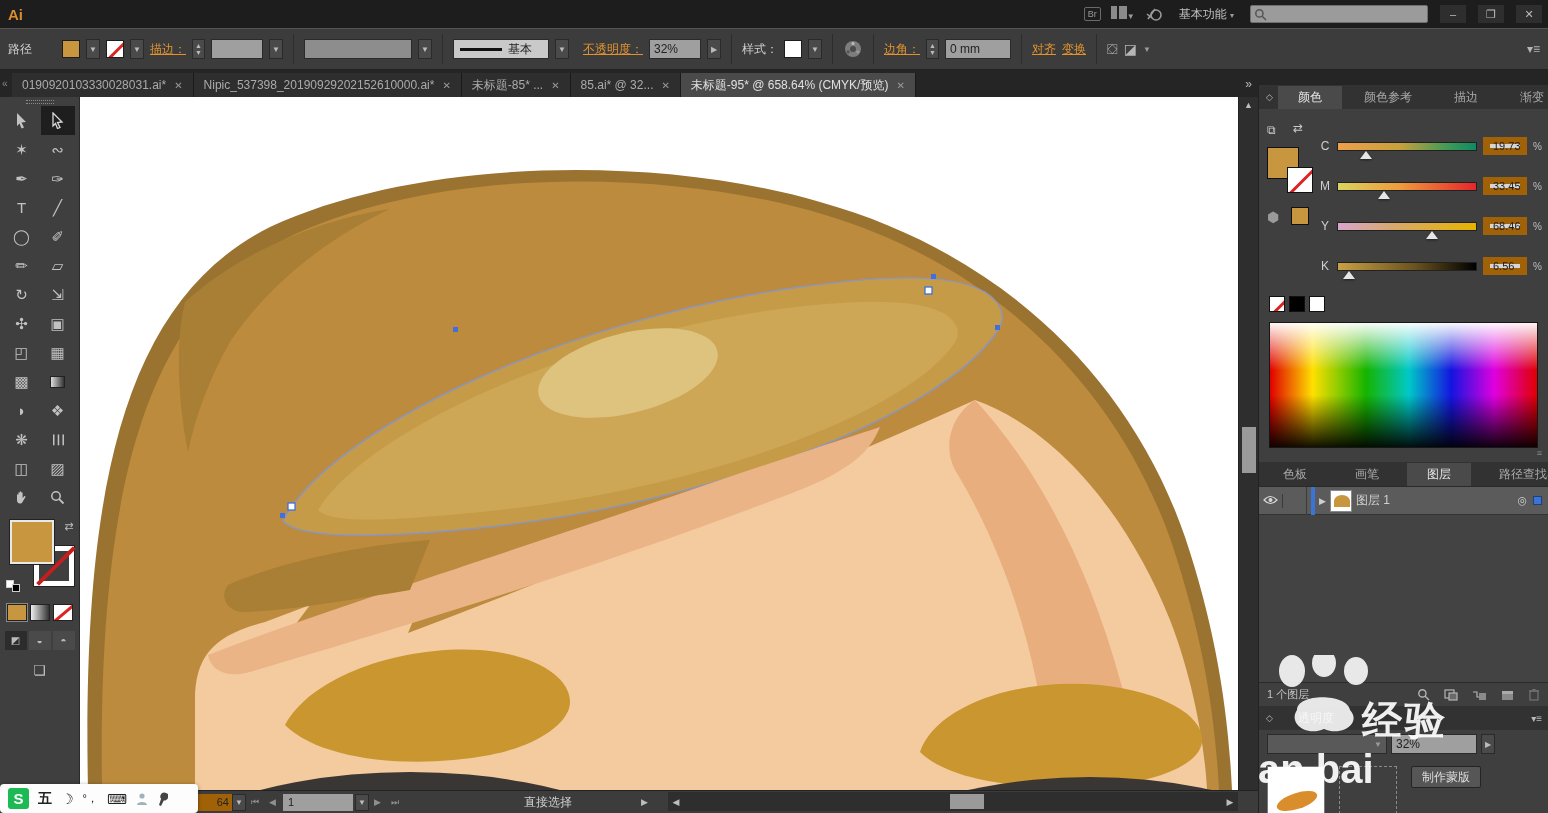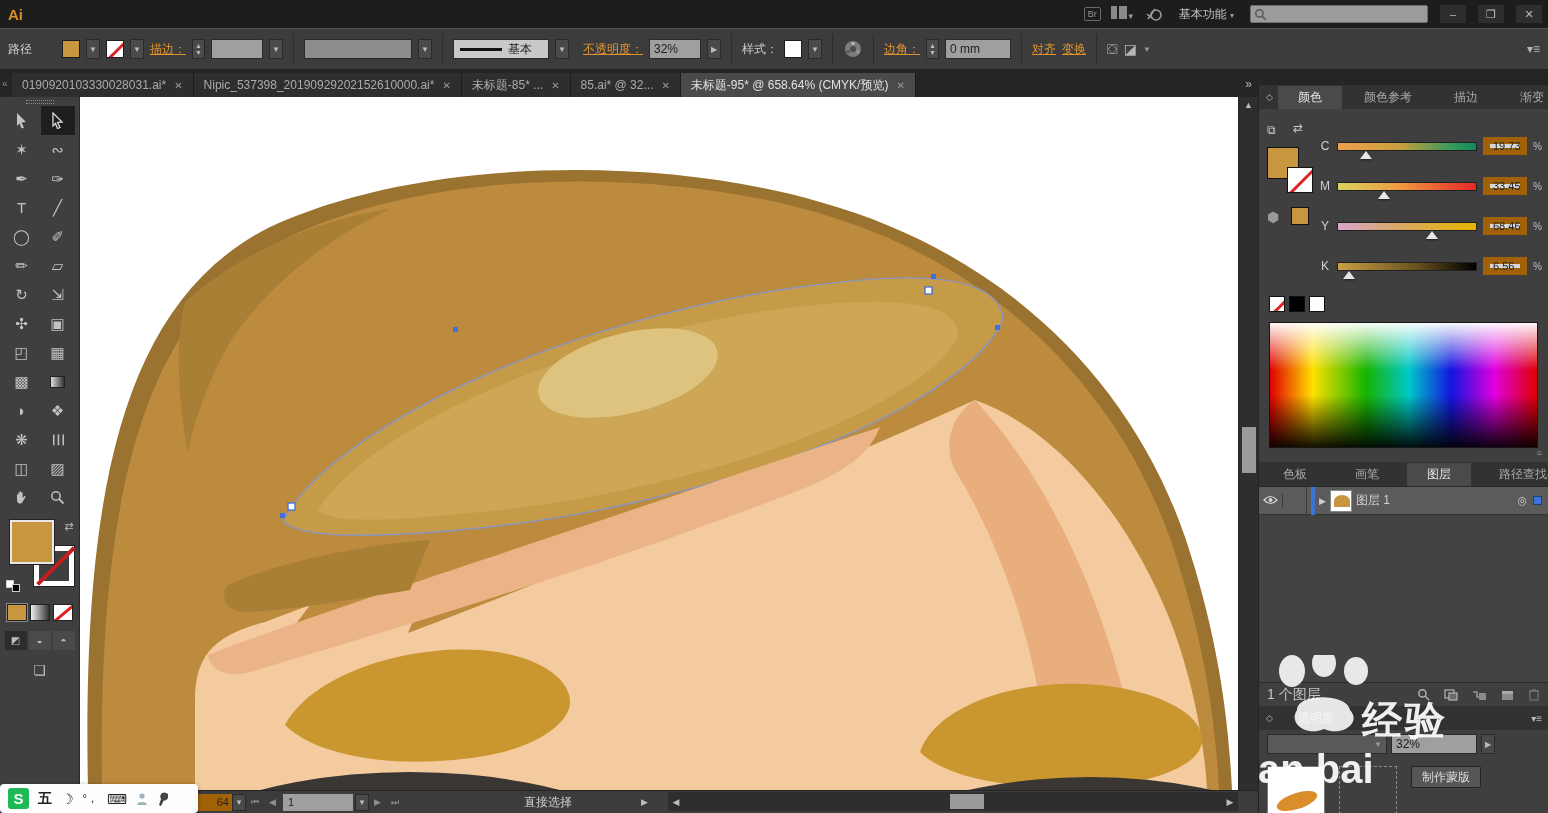--- a/index.html
+++ b/index.html
@@ -140,21 +140,21 @@
   #layer-row { height:28px; background:#5b5b5b; display:flex; align-items:center; gap:4px; border-bottom:1px solid #333; }
   #eye-col { width:24px; text-align:center; border-right:1px solid #3a3a3a; }
   #lock-col { width:20px; height:28px; border-right:1px solid #3a3a3a; }
   #sel-bar { width:4px; height:28px; background:#3a74d6; }
   #layer-thumb { width:22px; height:22px; background:#fff; border:1px solid #888; position:relative; overflow:hidden; }
   #layer-thumb i { position:absolute; left:3px; top:4px; width:16px; height:12px; background:#c8963f; border-radius:50% 50% 0 0; }
   #layer-right { margin-left:auto; display:flex; align-items:center; gap:6px; padding-right:6px; }
   #target-circle { color:#d0d0d0; font-size:11px; }
   #sel-chip { width:9px; height:9px; background:#3a74d6; border:1px solid #203f76; }
   #layers-foot { position:absolute; bottom:0; left:0; width:100%; height:24px; background:#3f3f3f;
-                 border-top:1px solid #2a2a2a; display:flex; align-items:center; font-size:14px; color:#c5c5c5;
+                 border-top:1px solid #2a2a2a; display:flex; align-items:center; font-size:11px; color:#c5c5c5;
                  gap:12px; padding:0 8px; }
   #layers-foot .ficons { margin-left:auto; display:flex; gap:14px; align-items:center; color:#b5b5b5; }
 
   
   #transp { position:relative; height:148px; }
   #transp-row { display:flex; align-items:center; gap:4px; padding:4px 8px 0 8px; }
   #blend-dd { width:120px; height:20px; background:#595959; border:1px solid #2a2a2a; display:flex;
               align-items:center; justify-content:flex-end; }
   #opac-field { width:86px; height:20px; background:#9f9f9f; border:1px solid #2a2a2a; color:#1d1d1d;
                 display:flex; align-items:center; padding-left:4px; font-size:12px; }

